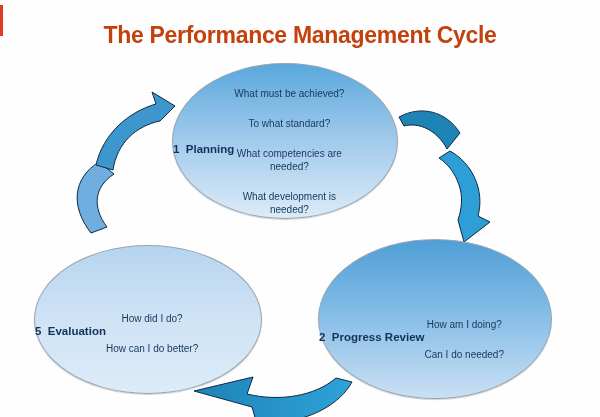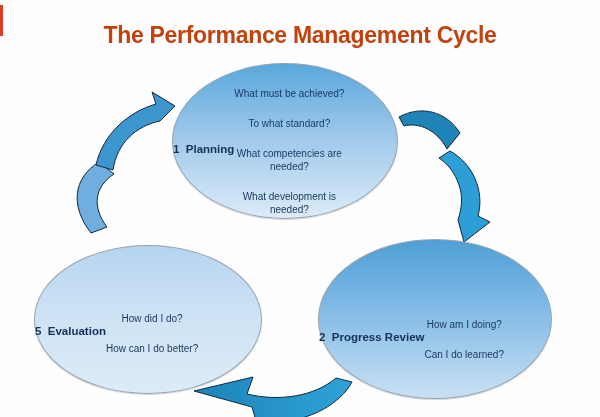--- a/index.html
+++ b/index.html
@@ -82,21 +82,21 @@
 needed?</div>
         <div class="q">What development is
 needed?</div>
       </div>
   </div>
 
   <div class="ellipse ellipse-progress">
     <div class="eheading">2  Progress Review</div>
     <div>
         <div class="q">How am I doing?</div>
-        <div class="q">Can I do learned?</div>
+        <div class="q">Can I do needed?</div>
       </div>
   </div>
 
   <div class="ellipse ellipse-evaluation">
     <div class="eheading">5  Evaluation</div>
     <div>
         <div class="q">How did I do?</div>
         <div class="q">How can I do better?</div>
       </div>
   </div>

